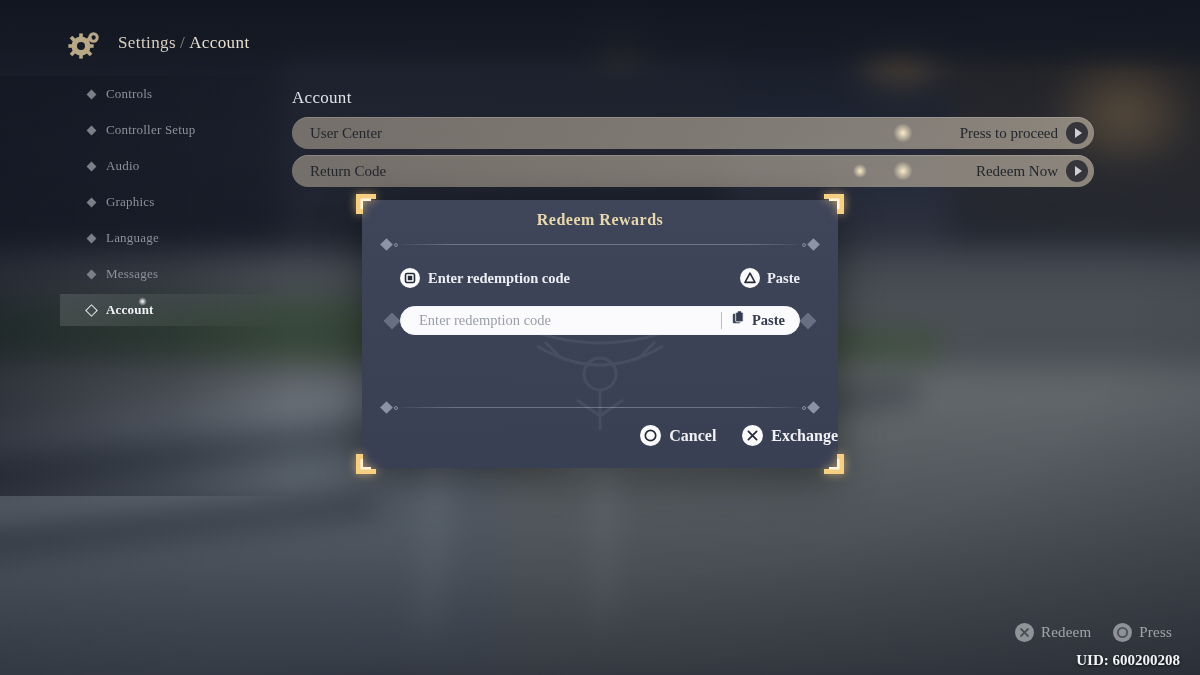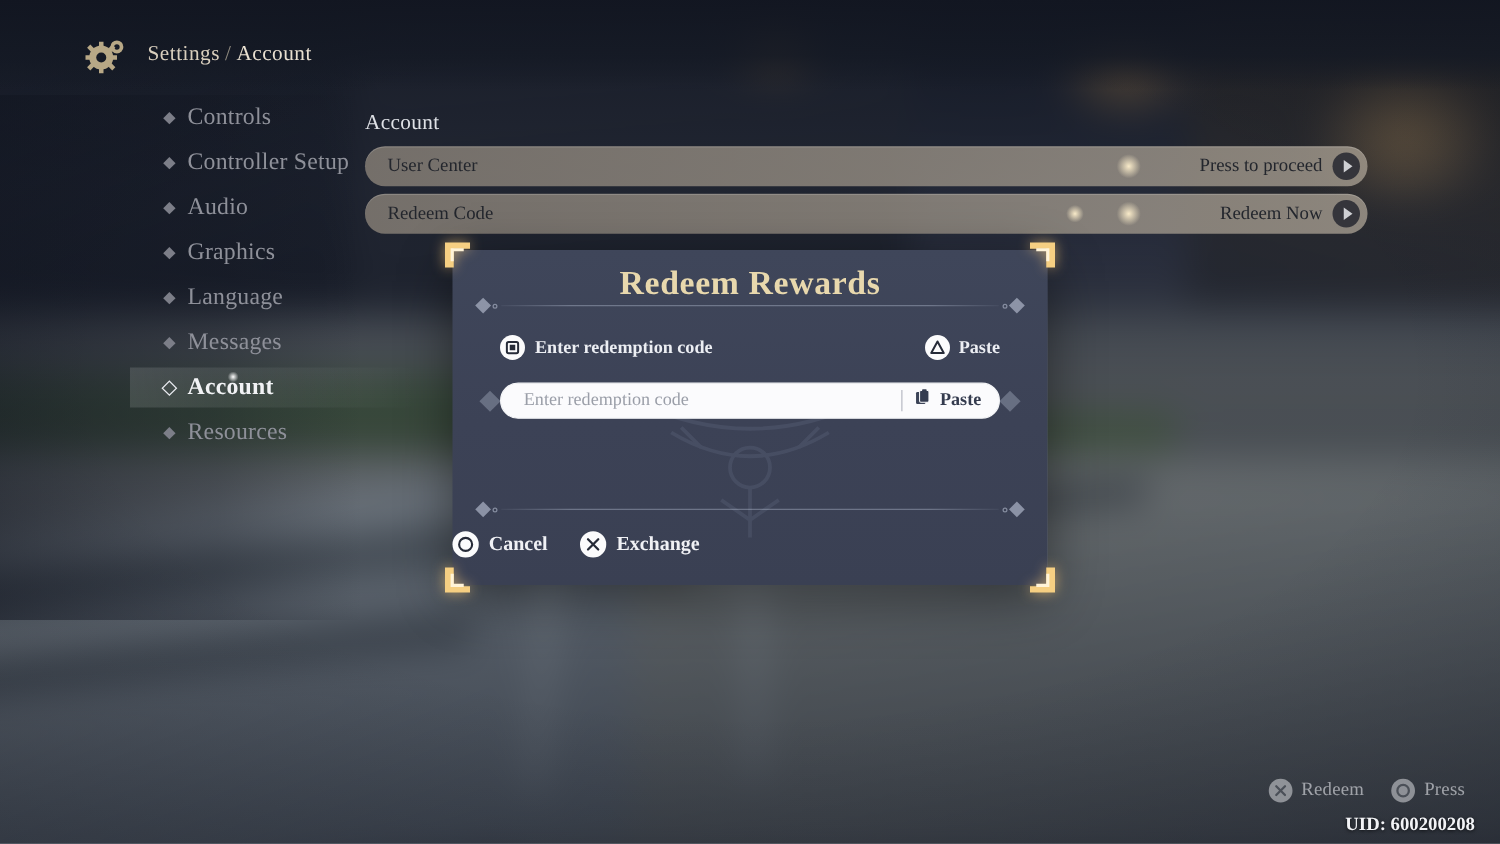--- a/index.html
+++ b/index.html
@@ -140,21 +140,21 @@
 
   
   .nav {
     position: absolute; left: 0; top: 76px; width: 290px; height: 420px;
     background: linear-gradient(90deg, rgba(17,21,32,.55) 0%, rgba(17,21,32,.30) 60%, rgba(17,21,32,0) 100%);
   }
   .nav-item {
     position: relative;
     height: 36px; display: flex; align-items: center;
     padding-left: 106px; margin-bottom: 0;
-    font-size: 19px; color: #8e9099; letter-spacing: .2px; margin-left: 44px;
+    font-size: 13px; color: #8e9099; letter-spacing: .2px;
   }
   .nav-item .dot {
     position: absolute; left: 88px; top: 50%;
     width: 7px; height: 7px; margin-top: -3.5px;
     background: #7c7e88; transform: rotate(45deg);
   }
   .nav-item.active { color: #f0f1f4; font-weight: bold; }
   .nav-item.active .dot {
     background: transparent;
     border: 1.6px solid #e6e8ee;
@@ -220,21 +220,21 @@
     position: absolute; width: 22px; height: 22px;
     filter: drop-shadow(0 0 5px rgba(255,205,120,.65));
   }
   .corner.tl { left: -7px; top: -7px; }
   .corner.tr { right: -7px; top: -7px; transform: scaleX(-1); }
   .corner.bl { left: -7px; bottom: -7px; transform: scaleY(-1); }
   .corner.br { right: -7px; bottom: -7px; transform: scale(-1,-1); }
 
   .modal-title {
     position: absolute; left: 0; right: 0; top: 11px;
-    text-align: center; font-size: 27px; font-weight: bold;
+    text-align: center; font-size: 16px; font-weight: bold;
     color: #e8d8ad; letter-spacing: .5px;
   }
 
   .divider {
     position: absolute; left: 20px; width: 436px; height: 11px;
     display: flex; align-items: center;
   }
   .divider.top { top: 39px; }
   .divider.bot { top: 202px; }
   .divider .line {
@@ -291,21 +291,21 @@
   .code-input input::placeholder { color: #9a9ea8; }
   .paste-sep { width: 1px; height: 17px; background: #b9bcc5; margin: 0 9px 0 4px; }
   .paste-btn {
     display: flex; align-items: center; gap: 6px;
     padding-right: 10px; cursor: pointer;
   }
   .paste-label { font-size: 14.5px; font-weight: bold; color: #343b4e; }
 
   .modal-actions {
     position: absolute; left: 0; right: 0; top: 225px;
-    display: flex; align-items: center; justify-content: flex-start; gap: 26px;
+    display: flex; align-items: center; justify-content: flex-end; gap: 26px;
   }
   .action { display: flex; align-items: center; gap: 8px; cursor: pointer; }
   .action-label { font-size: 16px; font-weight: bold; color: #f0f1f5; }
   .action .pad-btn { width: 21px; height: 21px; }
 
   
   .statusbar {
     position: absolute; right: 28px; bottom: 33px;
     display: flex; align-items: center; gap: 22px;
   }
@@ -402,41 +402,37 @@
     </div>
     <div class="nav-item">
       <span class="dot"></span>
       <span>Messages</span>
     </div>
     <div class="nav-item active">
       <span class="dot"></span>
       <span class="spark"></span>
       <span>Account</span>
     </div>
-    <div class="nav-item">
-      <span class="dot"></span>
-      <span>Resources</span>
-    </div>
   </nav>
 
   <section class="panel">
     <div class="panel-title">Account</div>
 
     <div class="row">
       <span class="row-label">User Center</span>
       <span class="sparkle s1"></span>
       <span class="row-value">Press to proceed</span>
       <span class="row-arrow">
           <span class="tri"></span>
         </span>
     </div>
 
     <div class="row">
 
-      <span class="row-label">Redeem Code</span>
+      <span class="row-label">Return Code</span>
       <span class="sparkle s1"></span>
       <span class="sparkle s2"></span>
       <span class="row-value">Redeem Now</span>
       <span class="row-arrow">
           <span class="tri"></span>
         </span>
     </div>
   </section>
 
   <div class="modal">

